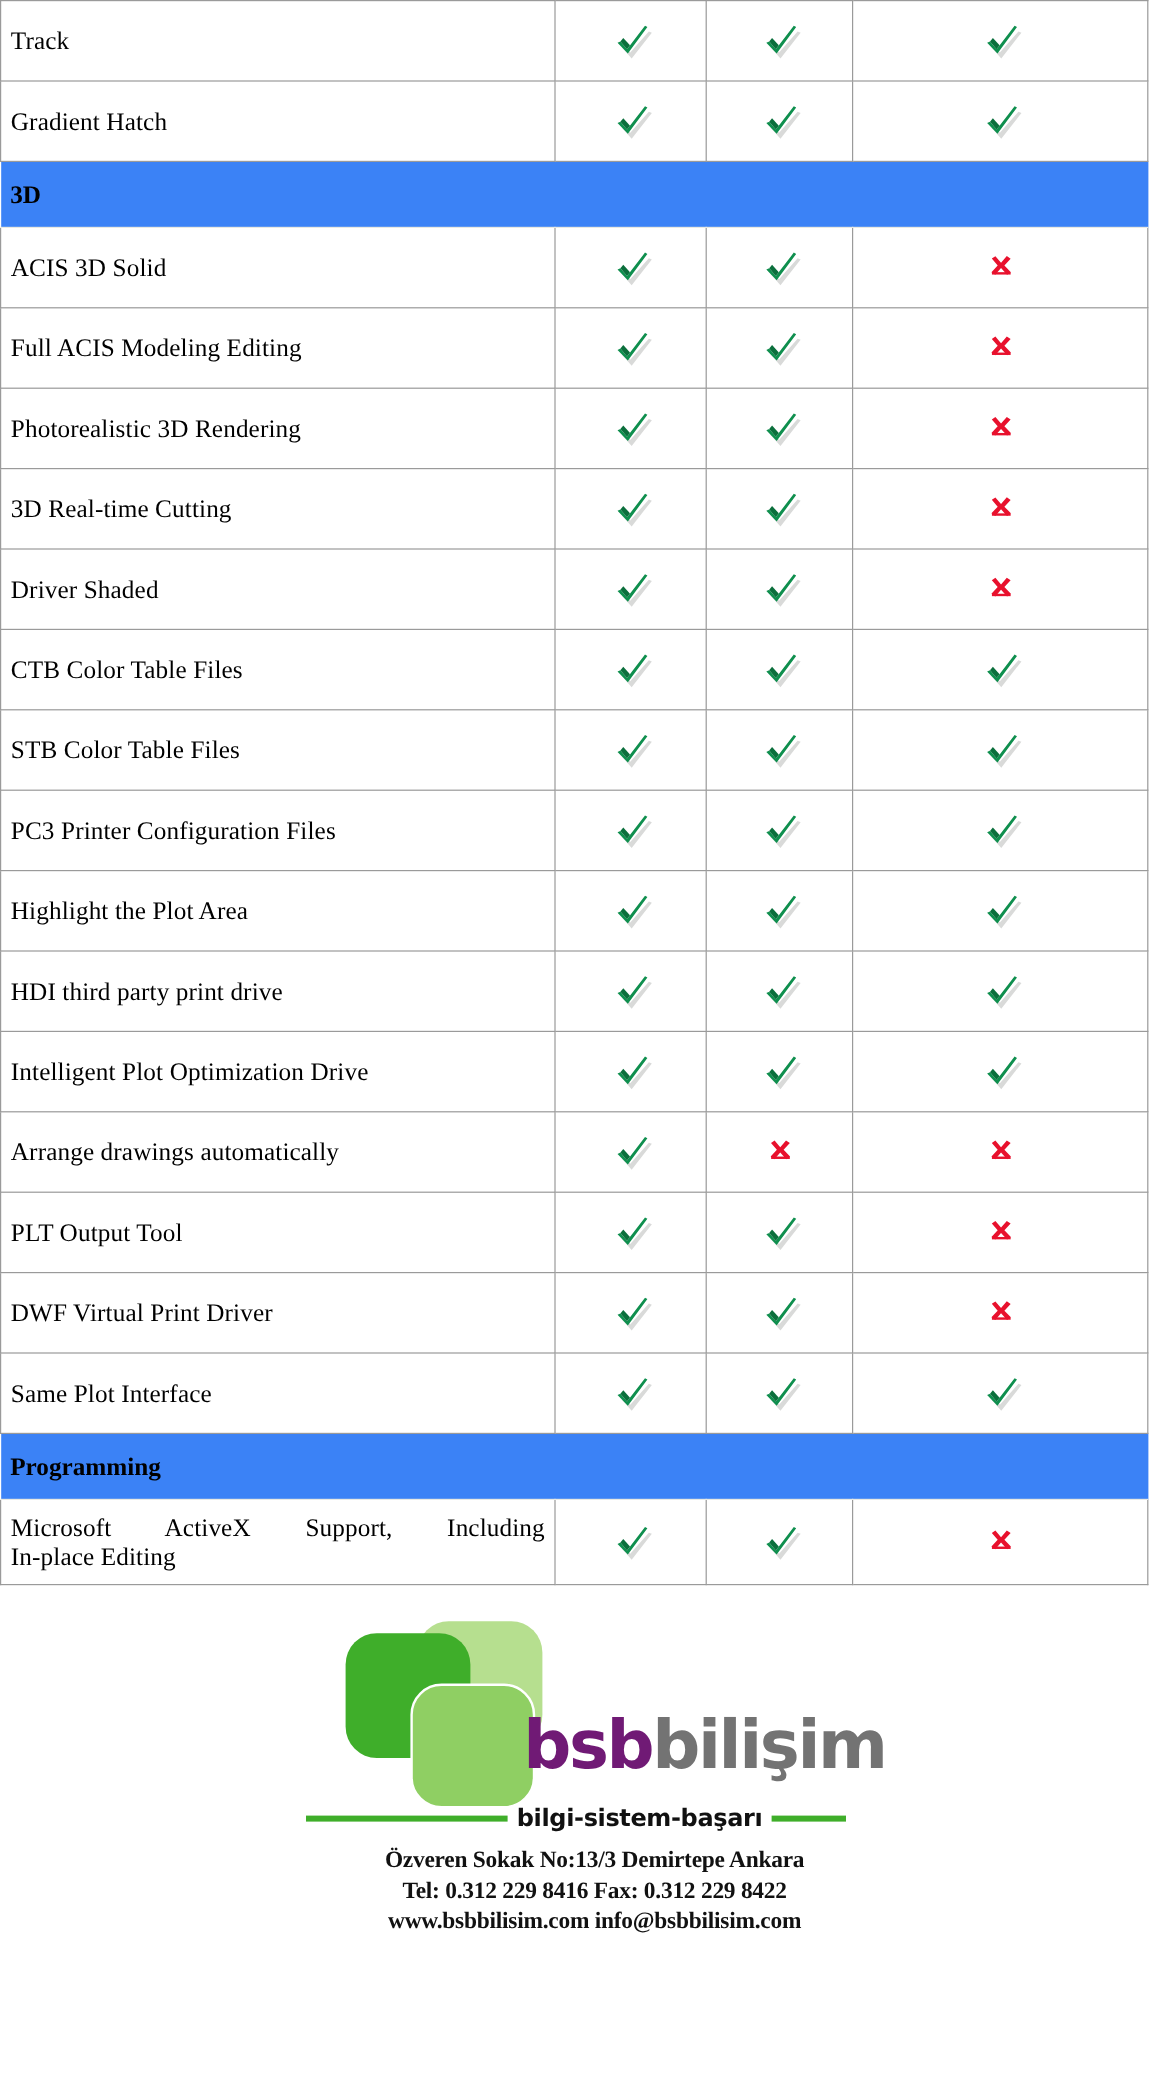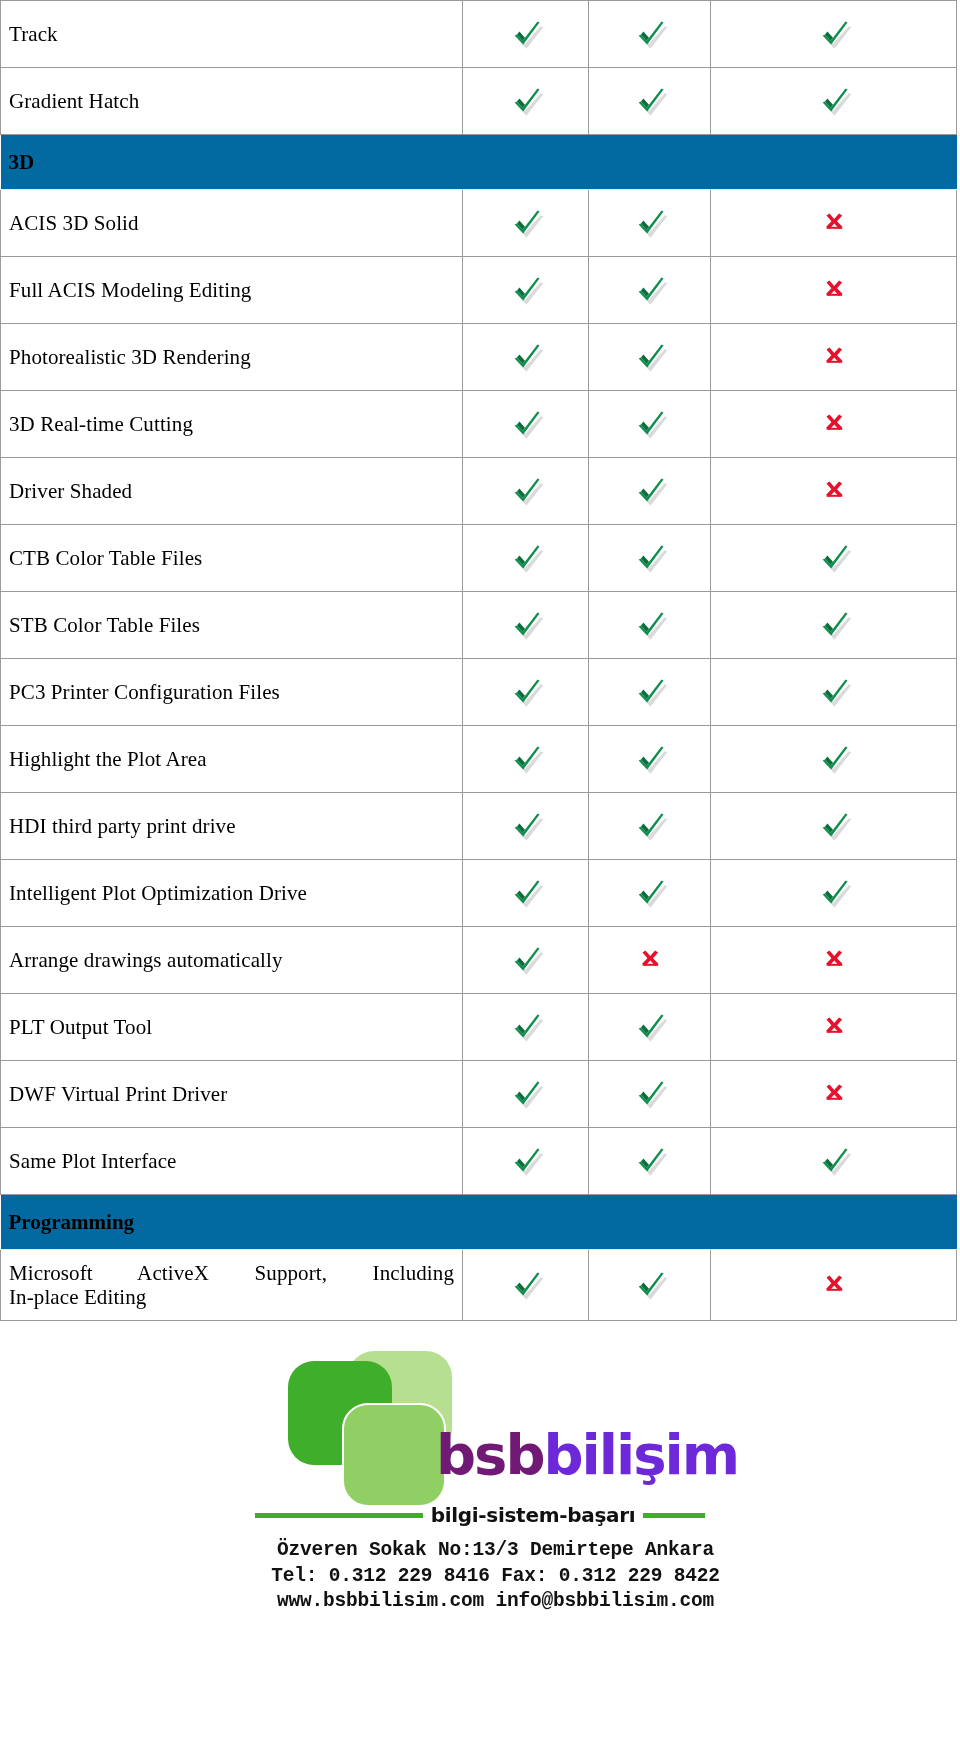--- a/index.html
+++ b/index.html
@@ -57,21 +57,21 @@
 
   tr.section-row > td {
     border: none;
     border-top: 1px solid #e9e9e2;
     border-bottom: 1px solid #e9e9e2;
     height: 54px;
     padding: 0 0 0 8px;
     vertical-align: middle;
     font-weight: bold;
     font-size: 21px;
-    background: #0369a1;
+    background: #3b82f6;
   }
 
   
   td.feature.two-line {
     line-height: 1.22;
     padding-top: 2px;
     padding-bottom: 2px;
   }
   td.feature.two-line .ln1 {
     display: block;
@@ -132,21 +132,21 @@
     left: 206px;
     top: 76px;
     font-family: "DejaVu Sans", "Liberation Sans", sans-serif;
     font-weight: bold;
     font-size: 56px;
     line-height: 56px;
     letter-spacing: -2px;
     white-space: nowrap;
   }
   .wm-green { color: #701a75; text-align: right; }
-  .wm-black { color: #6d28d9; }
+  .wm-black { color: #737373; }
 
   .tagline-row {
     position: absolute;
     left: 0;
     top: 152px;
     width: 500px;
     display: flex;
     align-items: center;
     justify-content: center;
     gap: 8px;
@@ -161,21 +161,21 @@
   .tagline-text {
     font-family: "DejaVu Sans", "Liberation Sans", sans-serif;
     font-weight: bold;
     font-size: 20px;
     color: #111111;
     white-space: nowrap;
     letter-spacing: -0.3px;
   }
 
   .contact {
-    font-family: Liberation Mono, monospace;
+    font-family: Liberation Serif, serif;
     font-weight: bold;
     font-size: 19.5px;
     line-height: 1.32;
     color: #111111;
     margin-top: 2px;
     letter-spacing: -0.2px;
     margin-left: 31px;
   }
 </style>
 </head>

